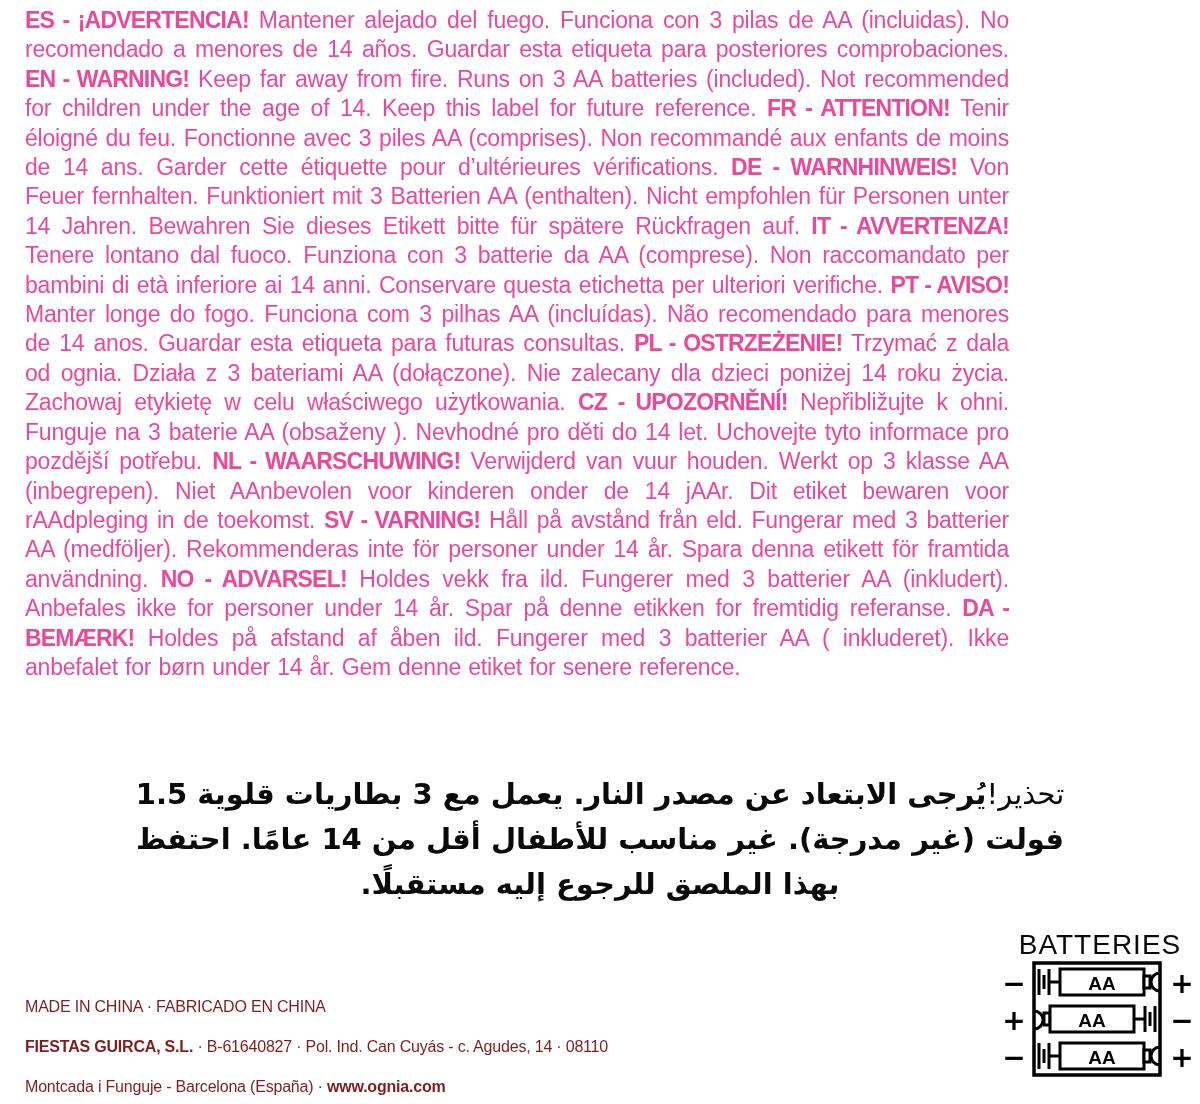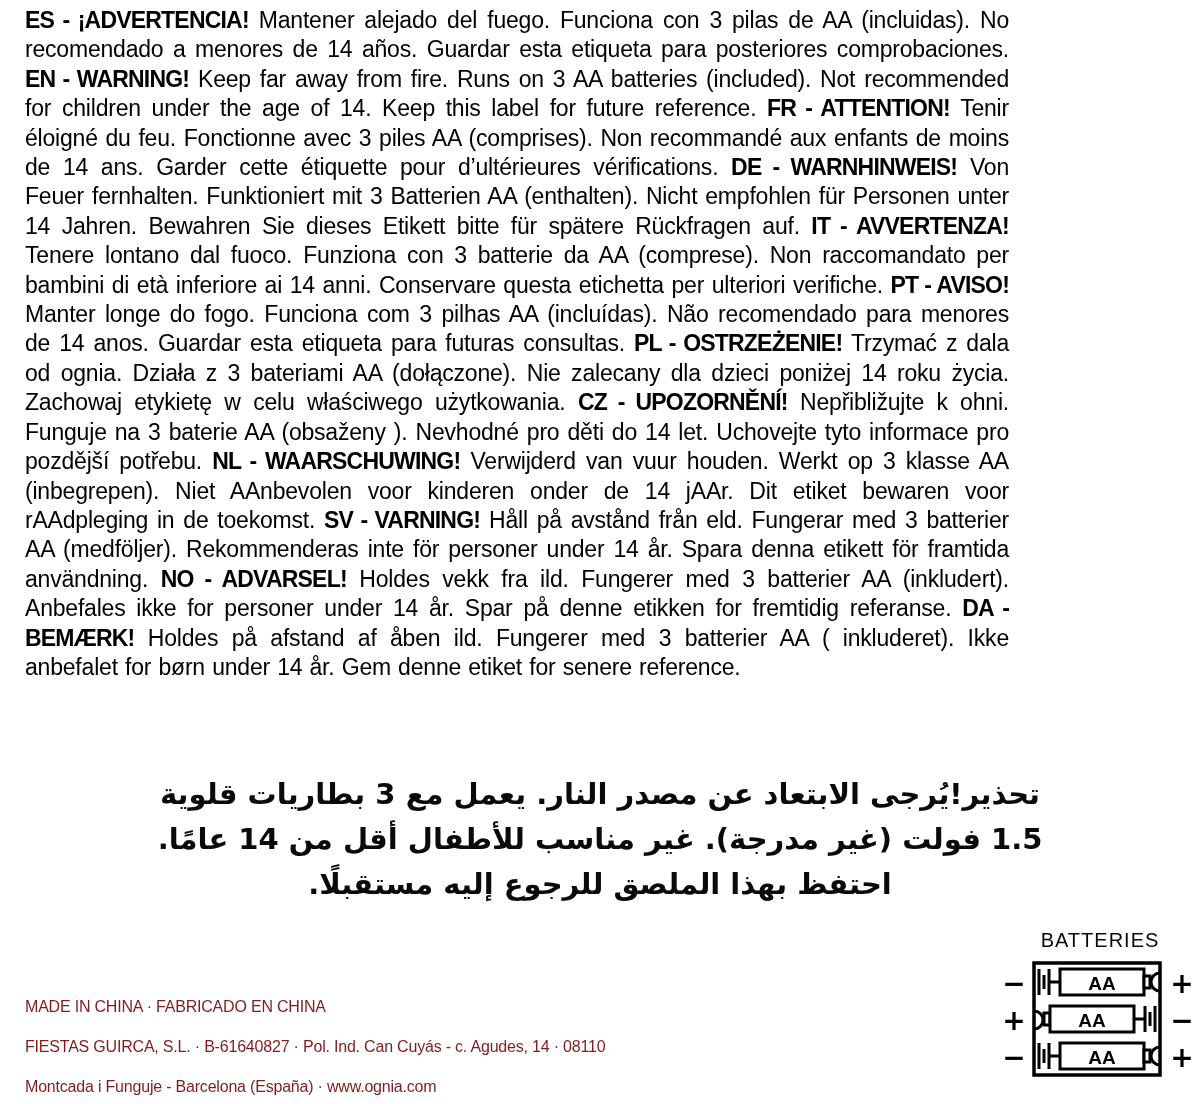--- a/index.html
+++ b/index.html
@@ -16,21 +16,21 @@
   
   .warnings {
     position: absolute;
     left: 25px;
     top: 6px;
     width: 984px;
     text-align: justify;
     font-size: 23px;
     line-height: 29.4px;
     letter-spacing: -0.2px;
-    color: #000000;
+    color: #ec4899;
     word-spacing: 1px;
   }
   .warnings b.lang-header {
     font-weight: bold;
     letter-spacing: -0.8px;
     word-spacing: 0;
   }
 
   
   .arabic {
@@ -39,43 +39,43 @@
     top: 772px;
     width: 940px;
     direction: rtl;
     text-align: center;
     font-family: "DejaVu Sans", sans-serif;
     font-weight: bold;
     font-size: 29px;
     line-height: 45px;
     color: #0a0a0a;
   }
-  .arabic b { font-weight: 700; }
+  .arabic b { font-weight: 400; }
 
   
   .footer {
     position: absolute;
     left: 25px;
     top: 987px;
     width: 960px;
     font-size: 16px;
     line-height: 40px;
     letter-spacing: -0.2px;
     color: #7f1d1d;
   }
-  .footer b { font-weight: normal; }
+  .footer b { font-weight: bold; }
 
   
   .battery-title {
     position: absolute;
     left: 1008px;
     top: 929px;
     width: 184px;
     text-align: center;
-    font-size: 20px;
+    font-size: 28px;
     letter-spacing: 1px;
     color: #0a0a0a;
     white-space: nowrap;
   }
   .battery-svg {
     position: absolute;
     left: 998px;
     top: 960px;
   }
   .battery-svg .box  { fill: #fff; stroke: #000; stroke-width: 3.5; }

